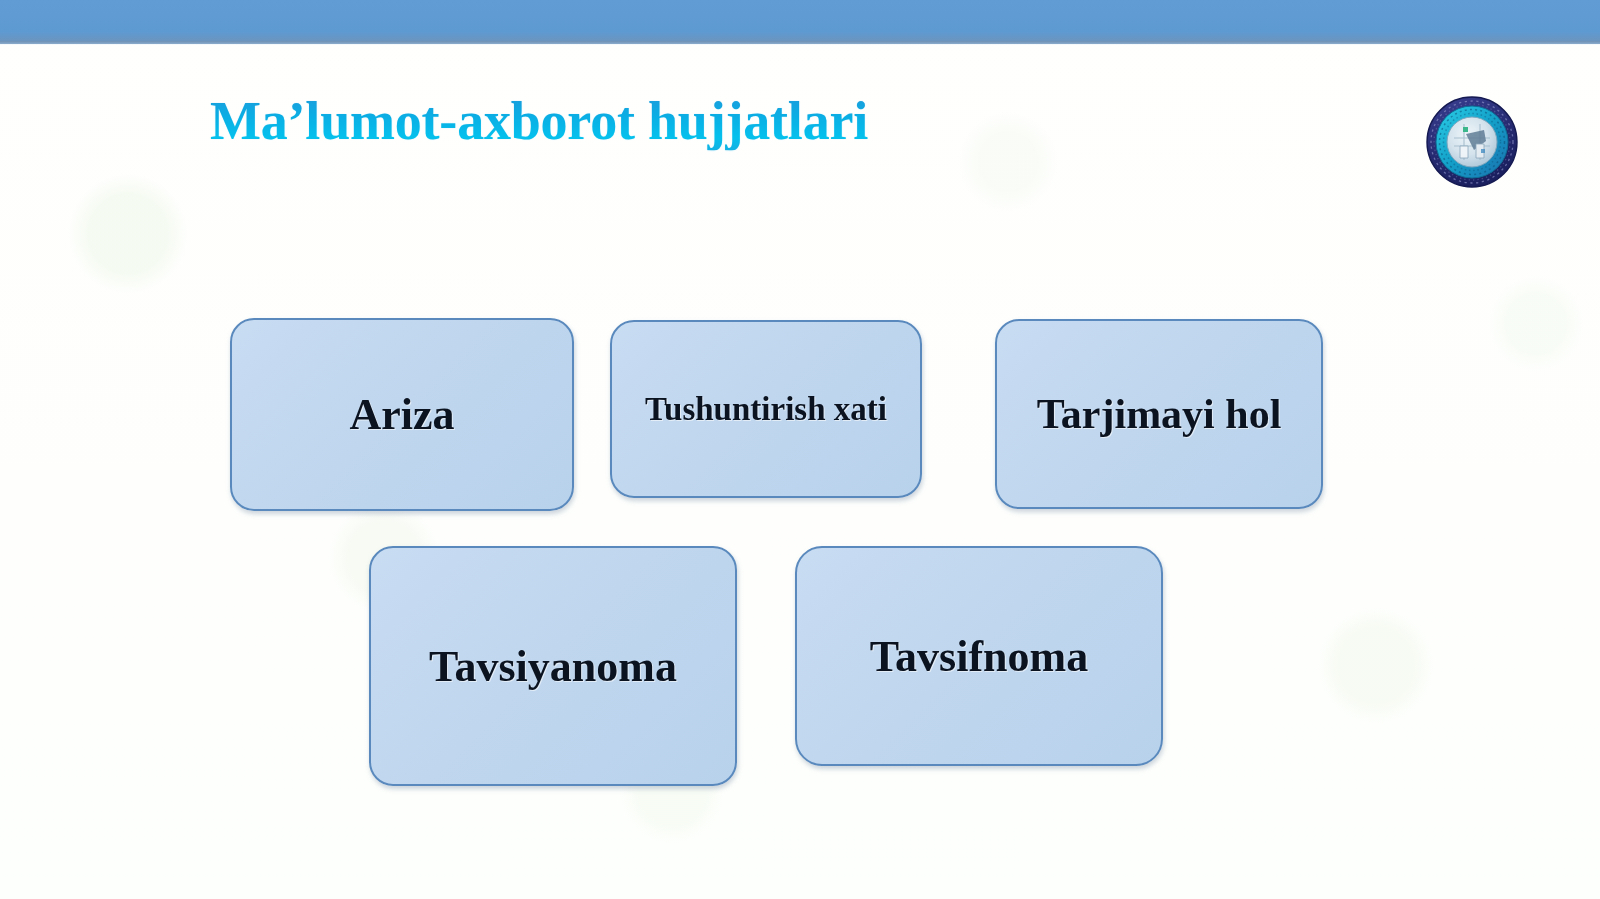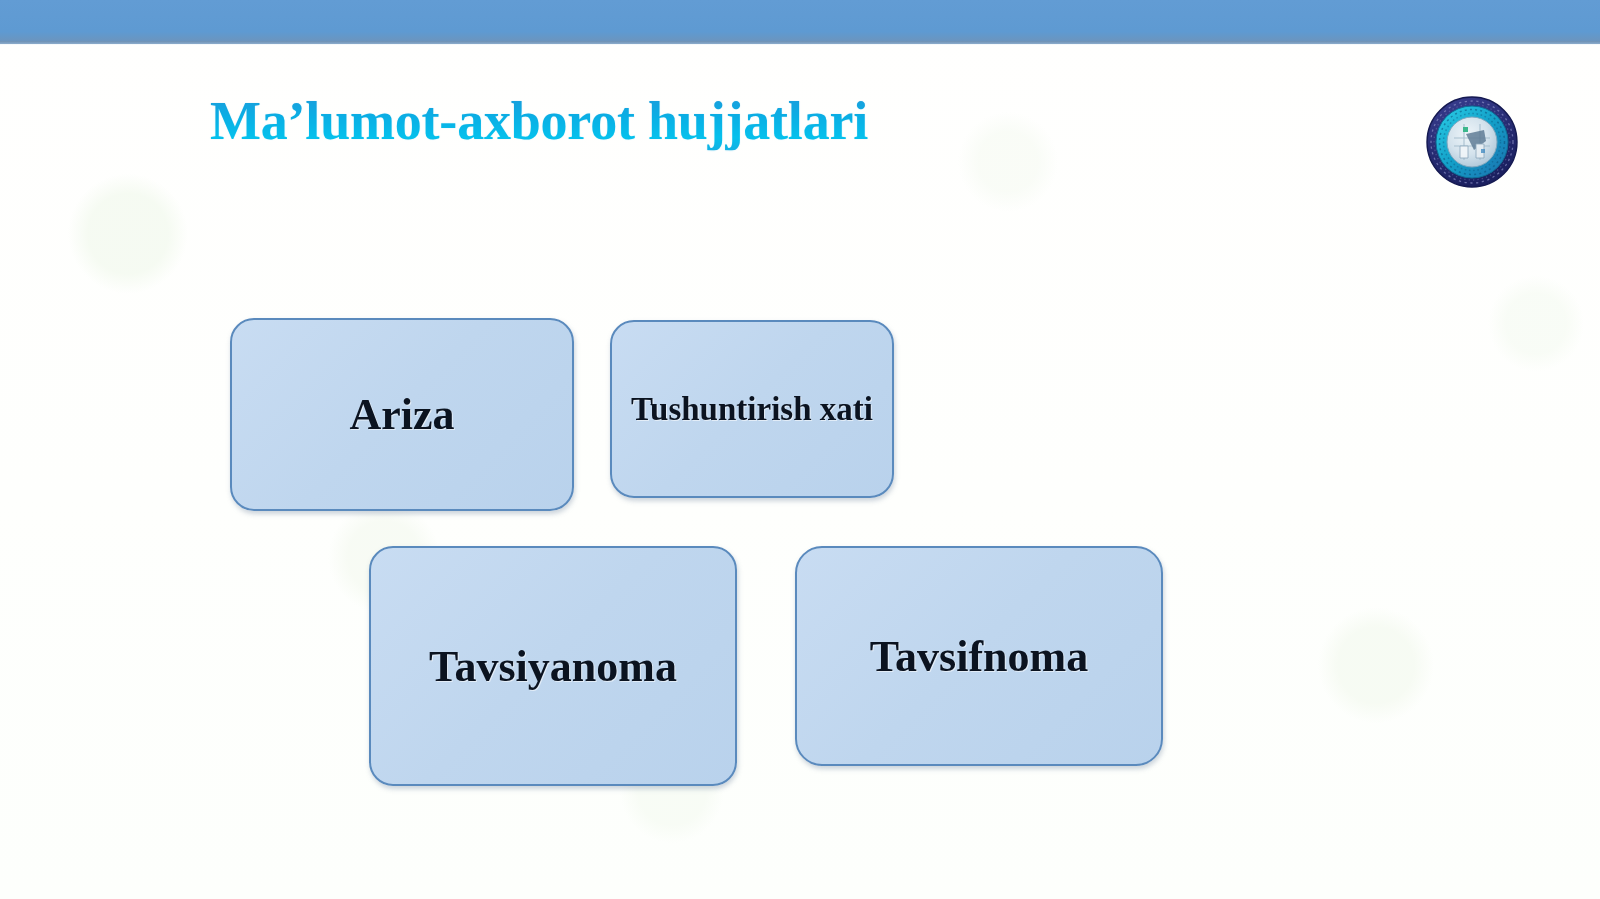--- a/index.html
+++ b/index.html
@@ -86,21 +86,21 @@
     text-align: center;
     color: #0b1320;
     font-weight: bold;
     padding: 6px 14px;
     text-shadow: 1px 1px 0 rgba(255,255,255,0.55);
     margin-top: 23px;
   }
   .box-label { display: block; width: 100%; }
 
   .box-1 { left: 230px; top: 295px;  width: 344px; height: 193px; font-size: 44px; }
-  .box-2 { left: 610px; top: 297px;  width: 284px; height: 178px; font-size: 33px; justify-content: center; }
+  .box-2 { left: 610px; top: 297px;  width: 312px; height: 178px; font-size: 33px; justify-content: center; }
   .box-3 { left: 995px; top: 296px;  width: 328px; height: 190px; font-size: 42px; line-height: 1.16; }
   .box-4 { left: 369px; top: 523px;  width: 368px; height: 240px; font-size: 44px; }
   .box-5 { left: 795px; top: 523px;  width: 368px; height: 220px; font-size: 44px; border-radius: 27px; }
 </style>
 </head>
 <body>
 
 <div class="slide">
 
   <div class="slide-bg"></div>
@@ -160,20 +160,23 @@
   </div>
 
   <div class="box box-1">
     <span class="box-label">Ariza</span>
   </div>
 
   <div class="box box-2">
     <span class="box-label">Tushuntirish xati</span>
   </div>
 
+  <div class="box box-3">
+    <span class="box-label">Tarjimayi hol</span>
+  </div>
 
   <div class="box box-4">
     <span class="box-label">Tavsiyanoma</span>
   </div>
 
   <div class="box box-5">
     <span class="box-label">Tavsifnoma</span>
   </div>
 
 </div>

